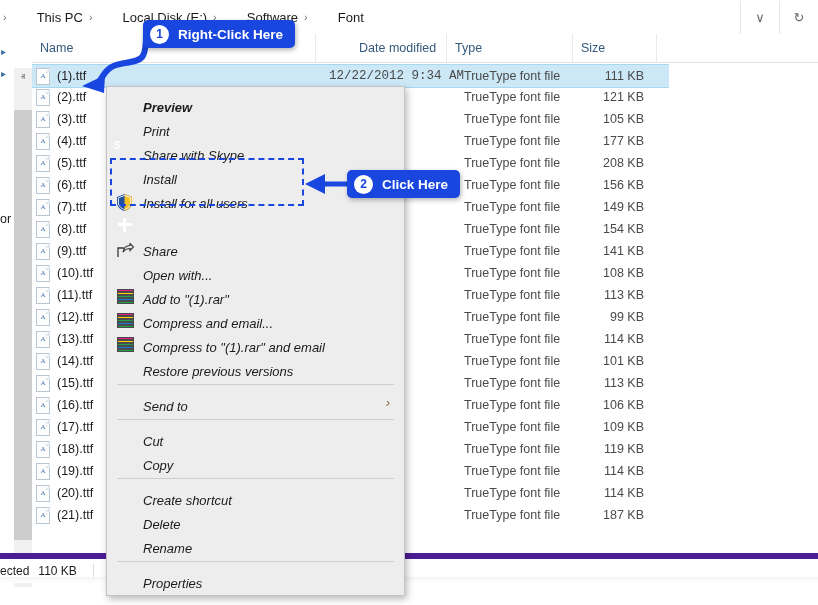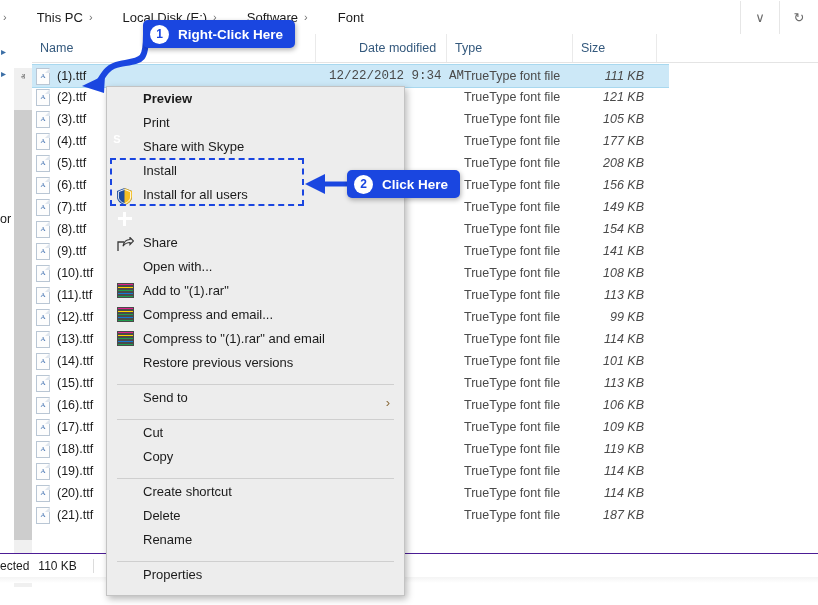--- a/index.html
+++ b/index.html
@@ -76,60 +76,60 @@
 
   .row{
     position:absolute;left:0;width:637px;height:22px;font-size:12.5px;color:#1b1b1b;
   }
   .row.sel{background:#cce8f7;border-top:1px solid #a8d8ef;border-bottom:1px solid #a8d8ef;}
   .cell{position:absolute;top:0;height:22px;display:flex;align-items:center;}
   .cell.name{left:4px;width:270px;}
   .cell.date{left:297px;width:131px;color:#4a4a4a;white-space:nowrap;font-family:Liberation Mono, monospace;}
   .cell.type{left:432px;width:126px;color:#4a4a4a;}
   .cell.size{left:540px;width:84px;justify-content:flex-end;padding-right:12px;
-    box-sizing:border-box;color:#4a4a4a;font-style:italic;}
+    box-sizing:border-box;color:#4a4a4a;}
 
   .ficon{
     width:14px;height:17px;margin-right:7px;position:relative;flex:none;
     background:#fdfdfd;border:1px solid #b9c6d4;box-sizing:border-box;
   }
   .ficon:after{
     content:"A";position:absolute;left:0;top:0;width:100%;height:100%;
     display:flex;align-items:center;justify-content:center;
     font-size:7px;color:#3f6fb0;font-family:"Liberation Serif",serif;
   }
   .ficon:before{
     content:"";position:absolute;right:-1px;top:-1px;border-width:0 0 5px 5px;
     border-style:solid;border-color:transparent transparent #dfe6ee transparent;
   }
 
   
   .statusbar{
     position:absolute;left:0;top:553px;width:818px;height:24px;background:#fff;
-    border-top:1px solid #4c1d95;font-size:12px;color:#1b1b1b;
+    border-top:6px solid #4c1d95;font-size:12px;color:#1b1b1b;
     display:flex;align-items:center;
   }
   .st-items{padding-left:0px;}
   .st-size{padding-left:9px;}
   .st-div{width:1px;height:14px;background:#dcdcdc;margin-left:16px;}
   .bottom-shadow{
     position:absolute;left:0;top:577px;width:818px;height:6px;
     background:linear-gradient(#f4f4f4,#ffffff);
   }
 
   
   .ctxmenu{
     position:absolute;left:106px;top:86px;width:299px;
     background:#ededed;border:1px solid #c3c3c3;
     box-shadow:2px 3px 7px rgba(0,0,0,.28);
     padding:4px 0 4px 0;box-sizing:border-box;
   }
   .mi{
-    position:relative;height:24px;display:flex;align-items:flex-start;
-    font-size:13px;color:#1b1b1b;padding-left:10px;box-sizing:border-box;
+    position:relative;height:24px;display:flex;align-items:flex-end;
+    font-size:13px;color:#1b1b1b;padding-left:10px;box-sizing:border-box;font-style:italic;
   }
   .mi.bold{font-weight:bold;}
   .mi .micon{
     width:18px;height:18px;margin-right:8px;flex:none;position:relative;
   }
   .mi .milabel{white-space:nowrap;}
   .mi.noicon .milabel{margin-left:26px;}
   .mi .subarrow{
     position:absolute;right:14px;top:50%;transform:translateY(-50%);
     color:#8a6a3a;font-size:13px;

